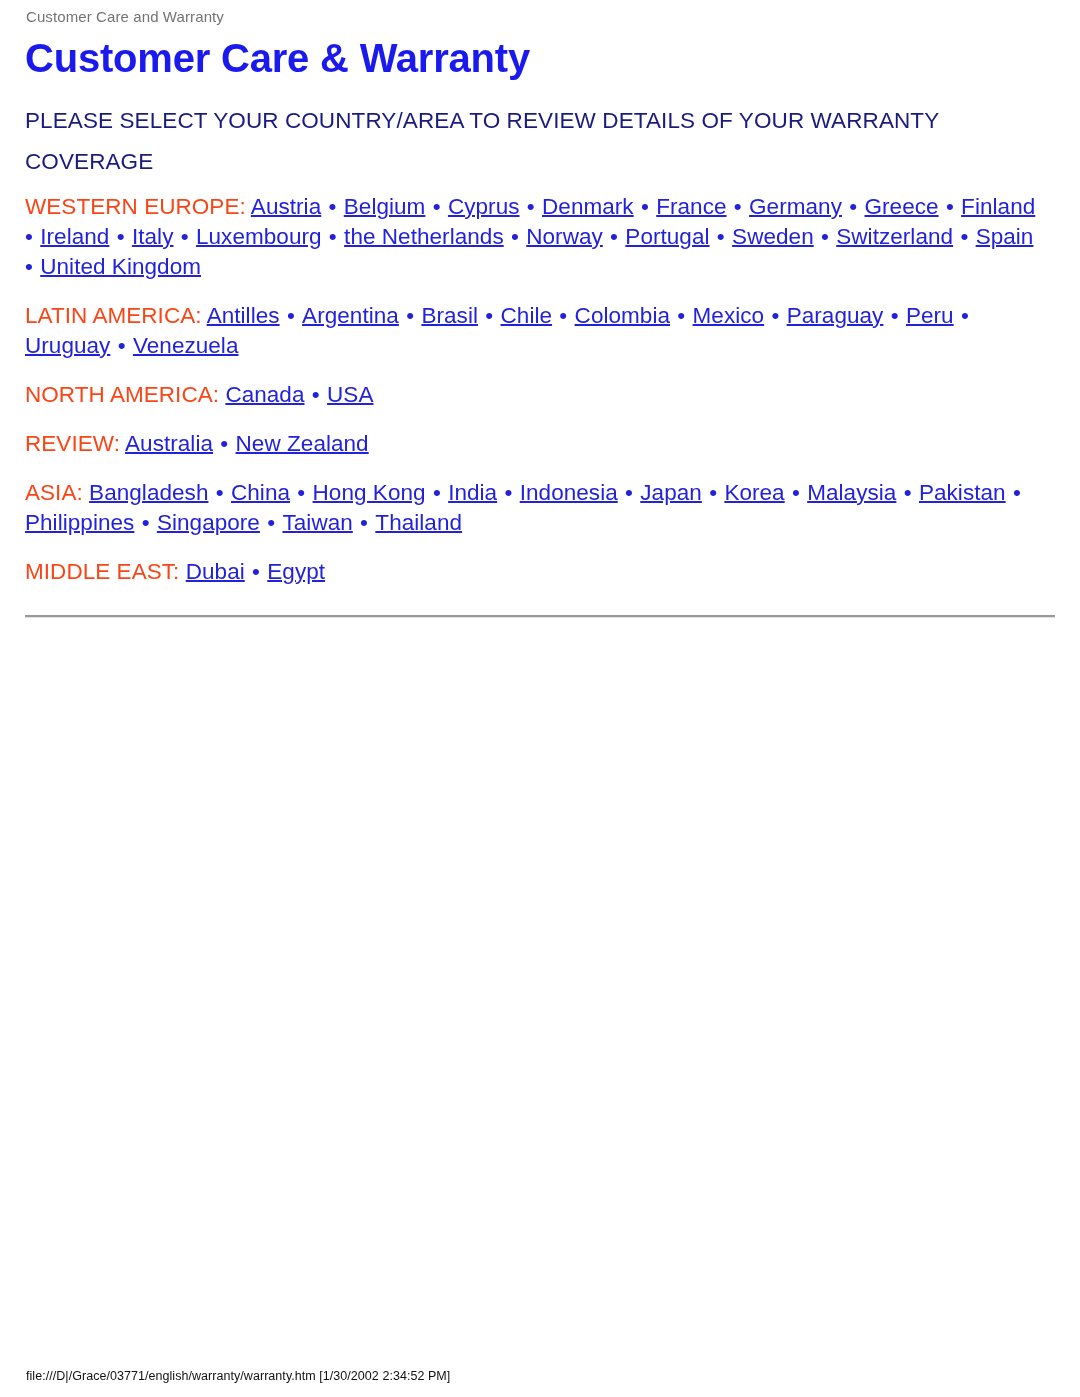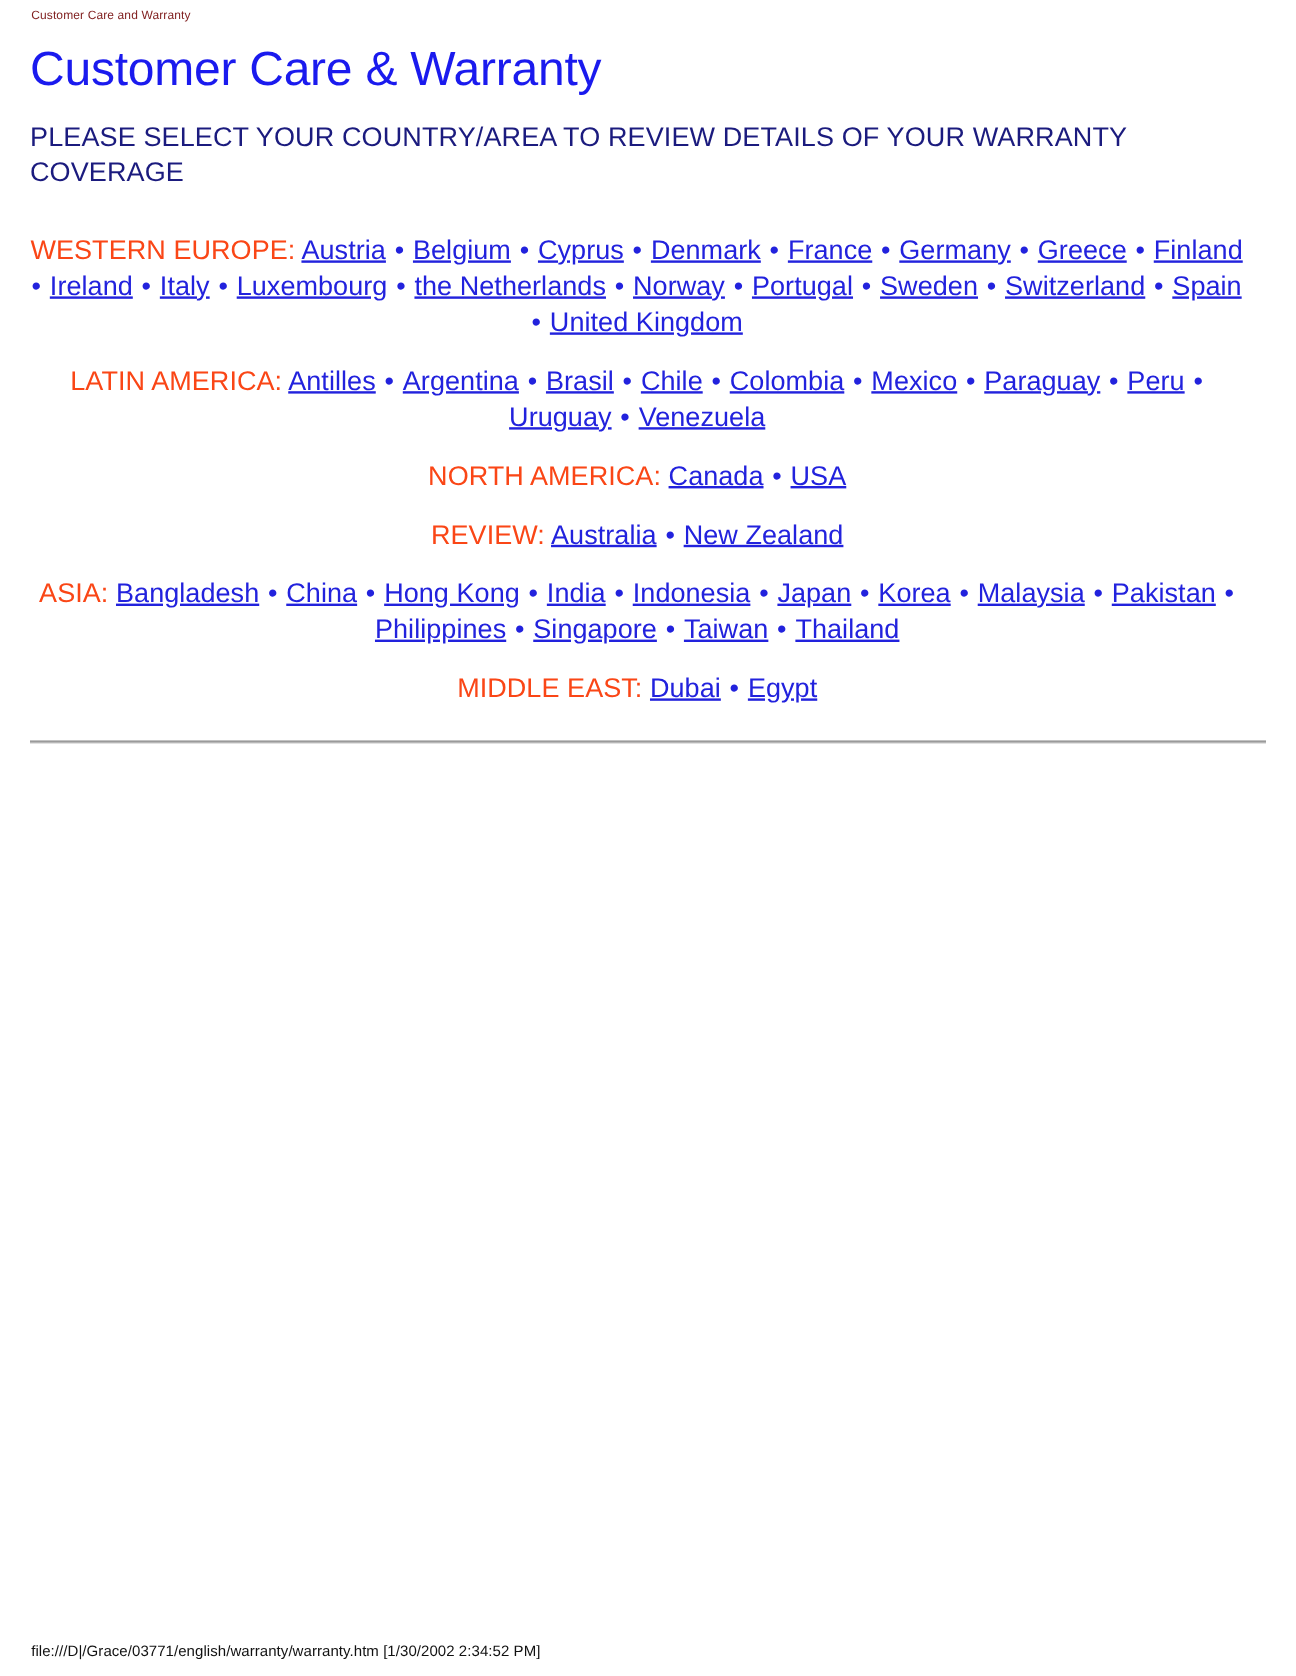--- a/index.html
+++ b/index.html
@@ -13,55 +13,54 @@
     position: relative;
     font-family: "Liberation Sans", sans-serif;
     -webkit-font-smoothing: antialiased;
   }
 
   
   .print-header {
     position: absolute;
     top: 8px;
     left: 26px;
-    font-size: 10px;
-    color: #7f1d1d;
+    font-size: 15px;
+    color: #737373;
     letter-spacing: 0.1px;
     white-space: nowrap;
   }
 
   
   .page {
     position: absolute;
     top: 34px;
     left: 25px;
     width: 1012px;
   }
 
   h1.doc-title {
     margin: 0;
     padding: 0;
     font-size: 40px;
     line-height: 48px;
-    font-weight: normal;
+    font-weight: bold;
     color: #1a1aee;
     letter-spacing: -0.2px;
   }
 
   p.lead {
     margin: 18px 0 0 0;
     font-size: 22.5px;
-    line-height: 29px;
+    line-height: 41px;
     color: #1b1b7e;
     letter-spacing: 0.1px;
   }
 
   .regions {
-    margin-top: 36px;
-    text-align: center;
+    margin-top: 10px;
   }
 
   p.region {
     margin: 0 0 19px 0;
     font-size: 22.5px;
     line-height: 30px;
     color: #1b1b7e;
     letter-spacing: 0.05px;
   }
   p.region:last-child { margin-bottom: 0; }

